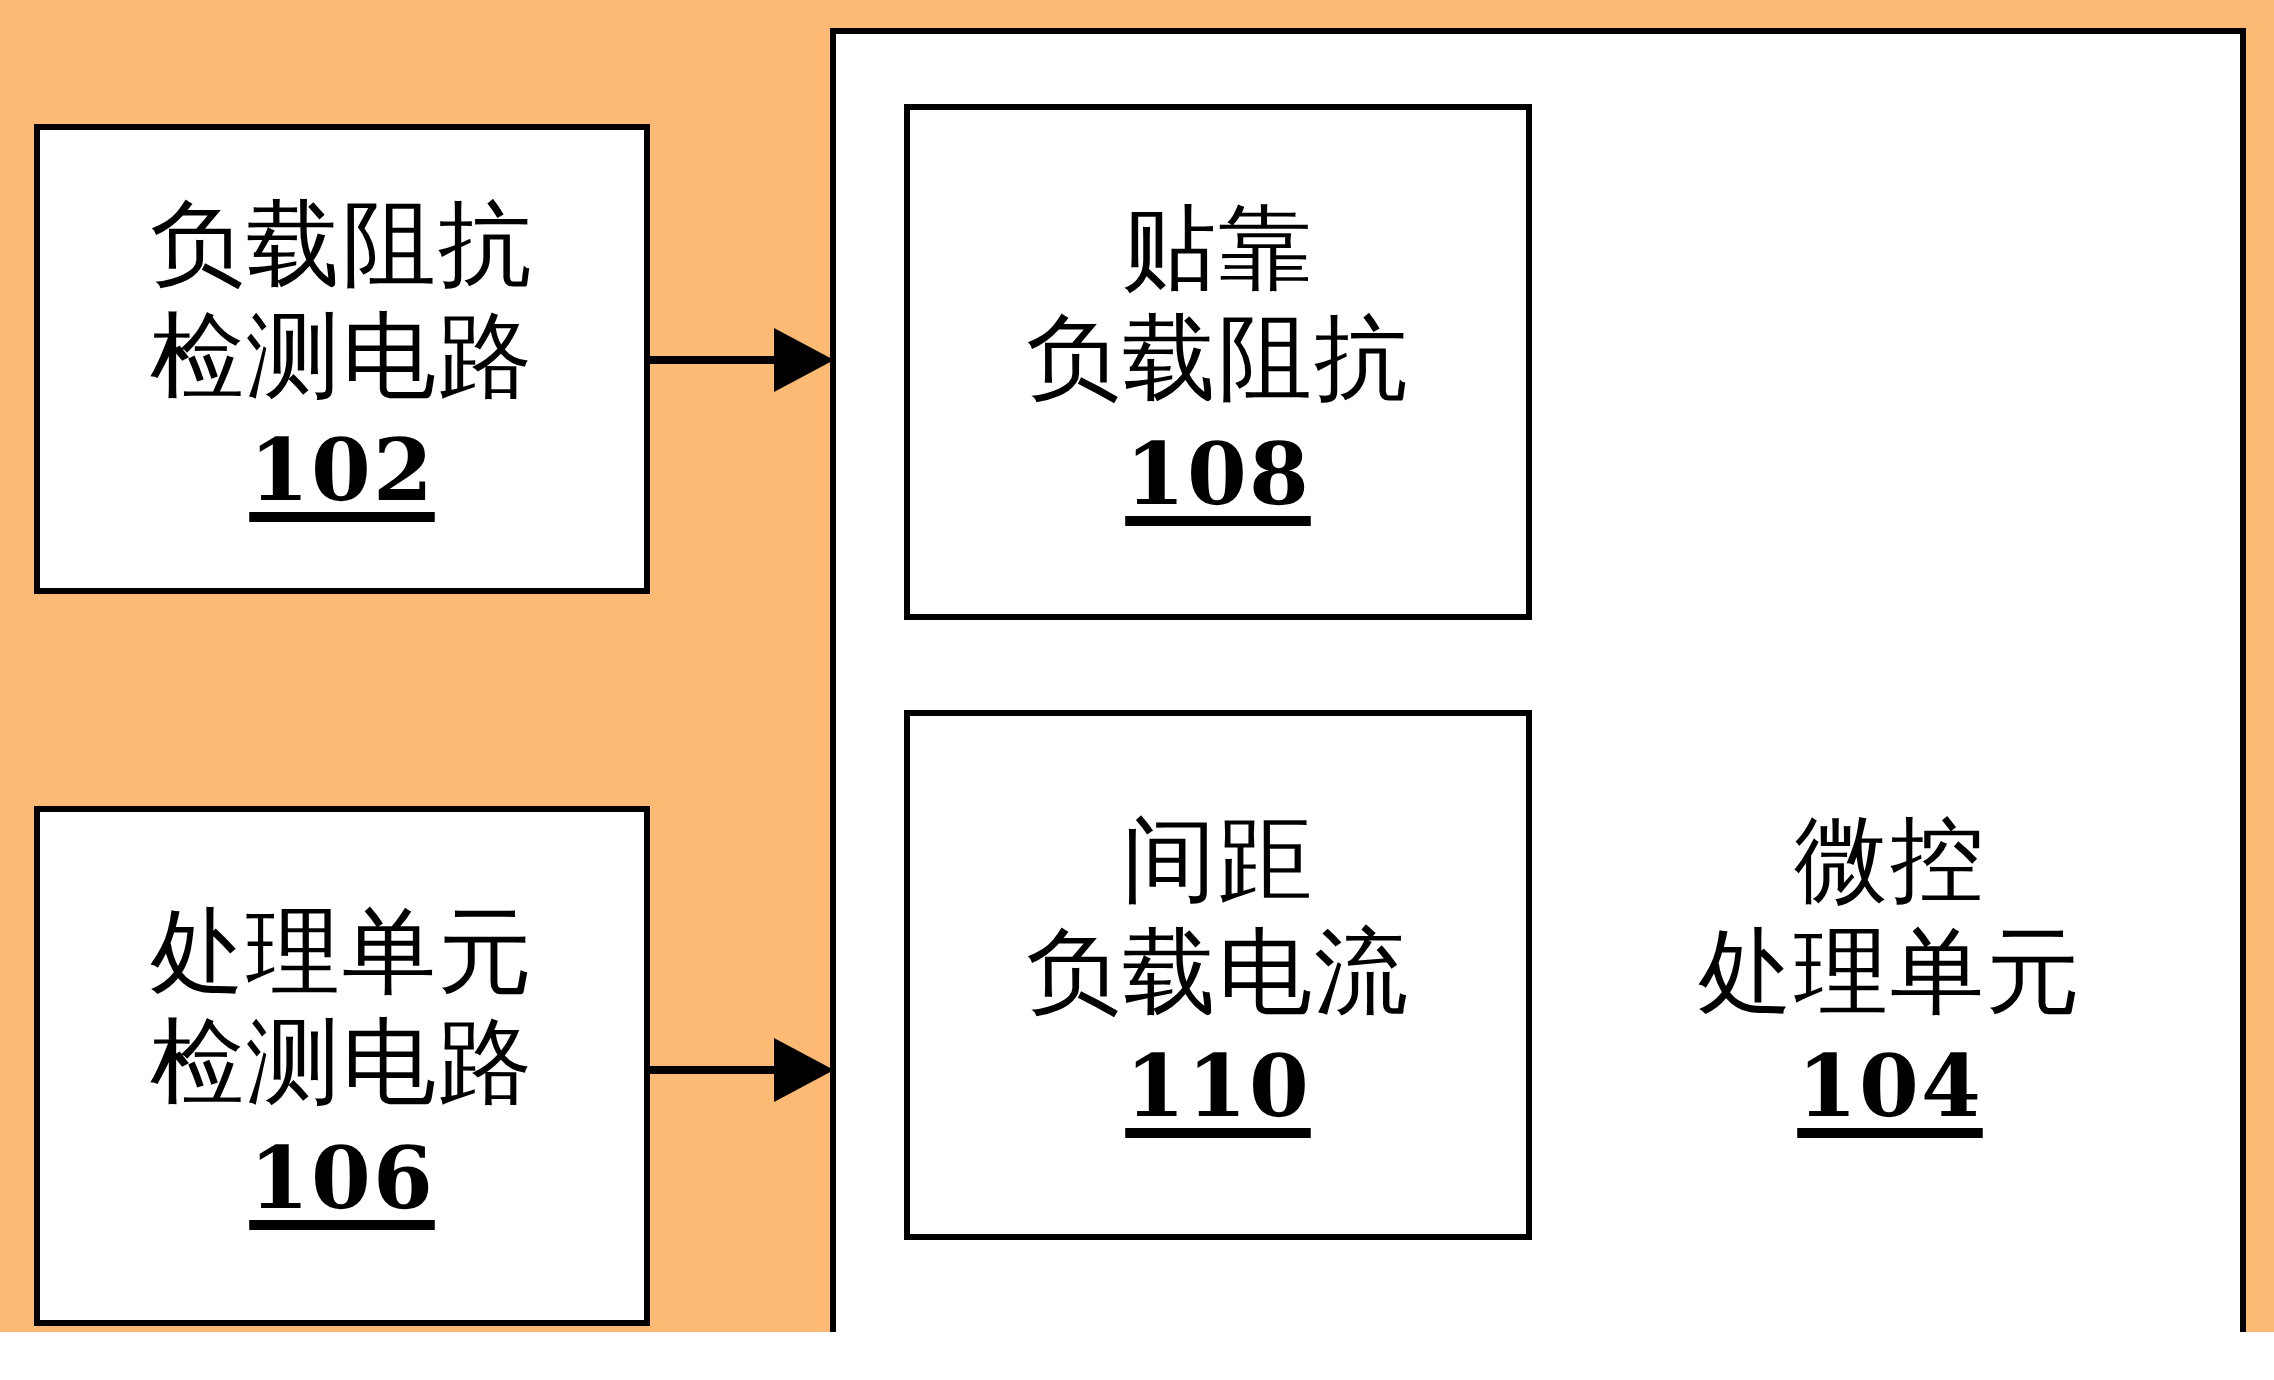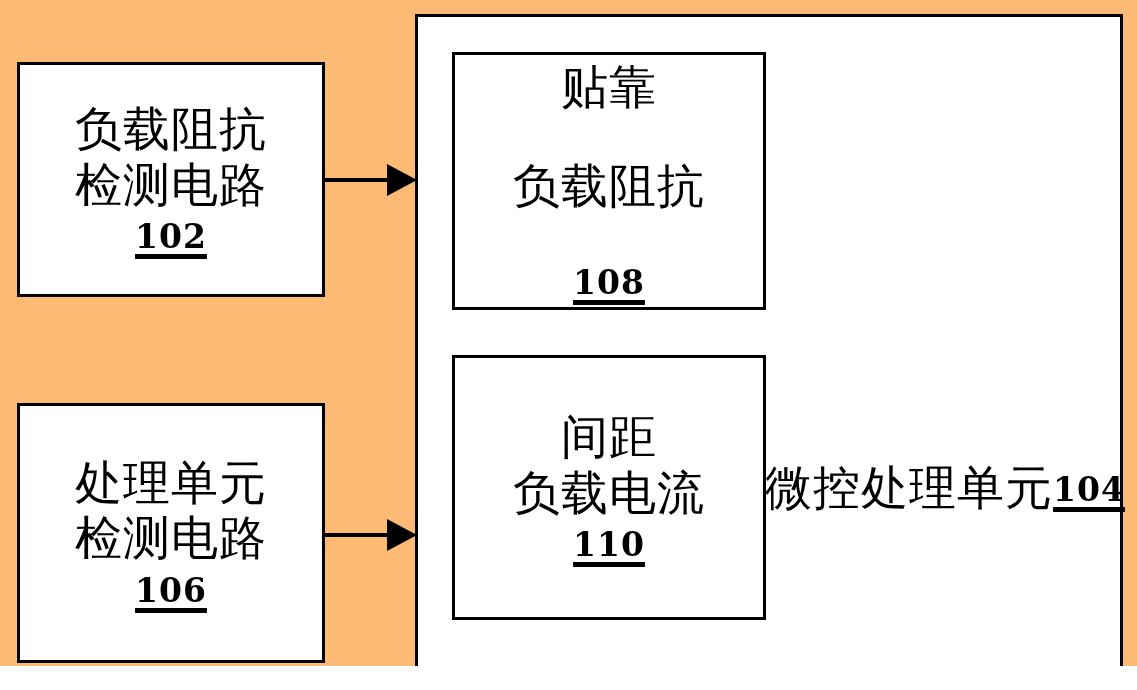--- a/index.html
+++ b/index.html
@@ -30,36 +30,36 @@
   }
   .outer-box {
     position: absolute;
     box-sizing: border-box;
     border: 3px solid #000000;
     background: #ffffff;
   }
   .label-block {
     position: absolute;
     display: flex;
-    flex-direction: row;
+    flex-direction: column;
     align-items: center;
     justify-content: center;
     text-align: center;
   }
   .cn-line {
     font-family: "DejaVu Serif", "Liberation Serif", serif;
     font-size: 47px;
     line-height: 1.18;
     color: #000000;
     letter-spacing: 1px;
     white-space: nowrap;
   }
   .ref-num {
     font-family: "DejaVu Serif", "Liberation Serif", serif;
-    font-size: 33px;
+    font-size: 43px;
     font-weight: bold;
     color: #000000;
     text-decoration: underline;
     text-underline-offset: 6px;
     text-decoration-thickness: 5px;
     line-height: 1.25;
     margin-top: 4px;
     letter-spacing: 1px;
   }
   .arrow-svg {
@@ -79,21 +79,21 @@
     <div class="cn-line">检测电路</div>
     <div class="ref-num">102</div>
   </div>
 
   <div class="box" style="left:17px; top:403px; width:308px; height:260px;">
     <div class="cn-line">处理单元</div>
     <div class="cn-line">检测电路</div>
     <div class="ref-num">106</div>
   </div>
 
-  <div class="box" style="left:452px; top:52px; width:314px; height:258px;gap:44px;">
+  <div class="box" style="left:452px; top:52px; width:314px; height:258px;">
     <div class="cn-line">贴靠</div>
     <div class="cn-line">负载阻抗</div>
     <div class="ref-num">108</div>
   </div>
 
   <div class="box" style="left:452px; top:355px; width:314px; height:265px;">
     <div class="cn-line">间距</div>
     <div class="cn-line">负载电流</div>
     <div class="ref-num">110</div>
   </div>

